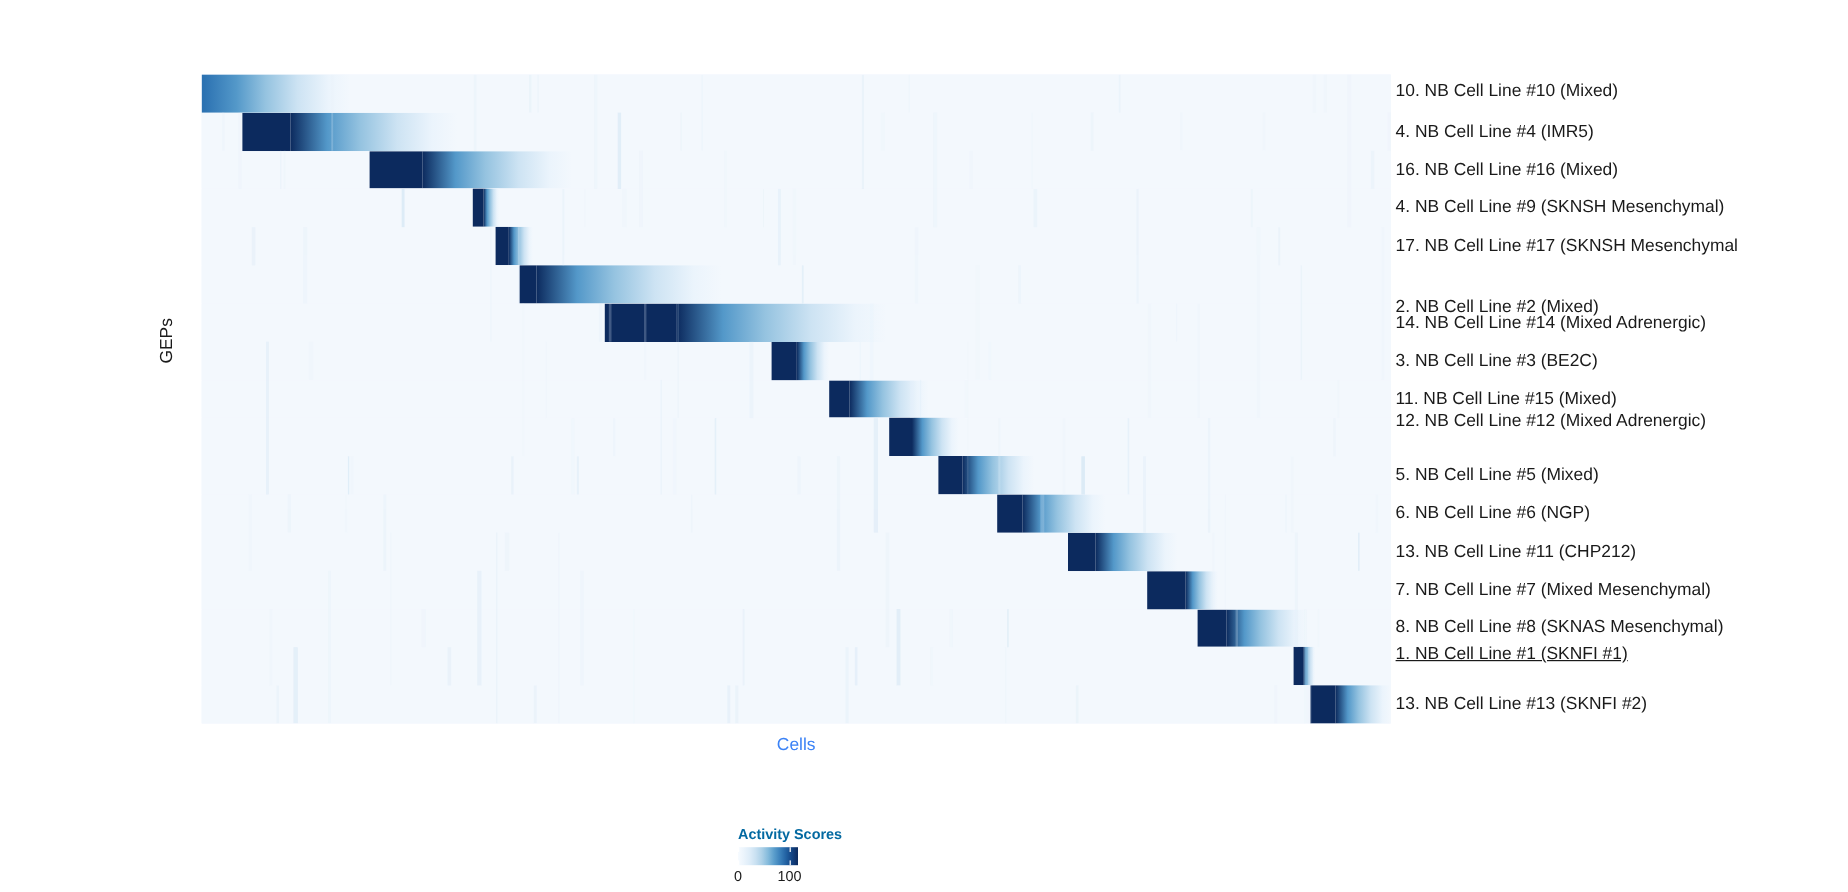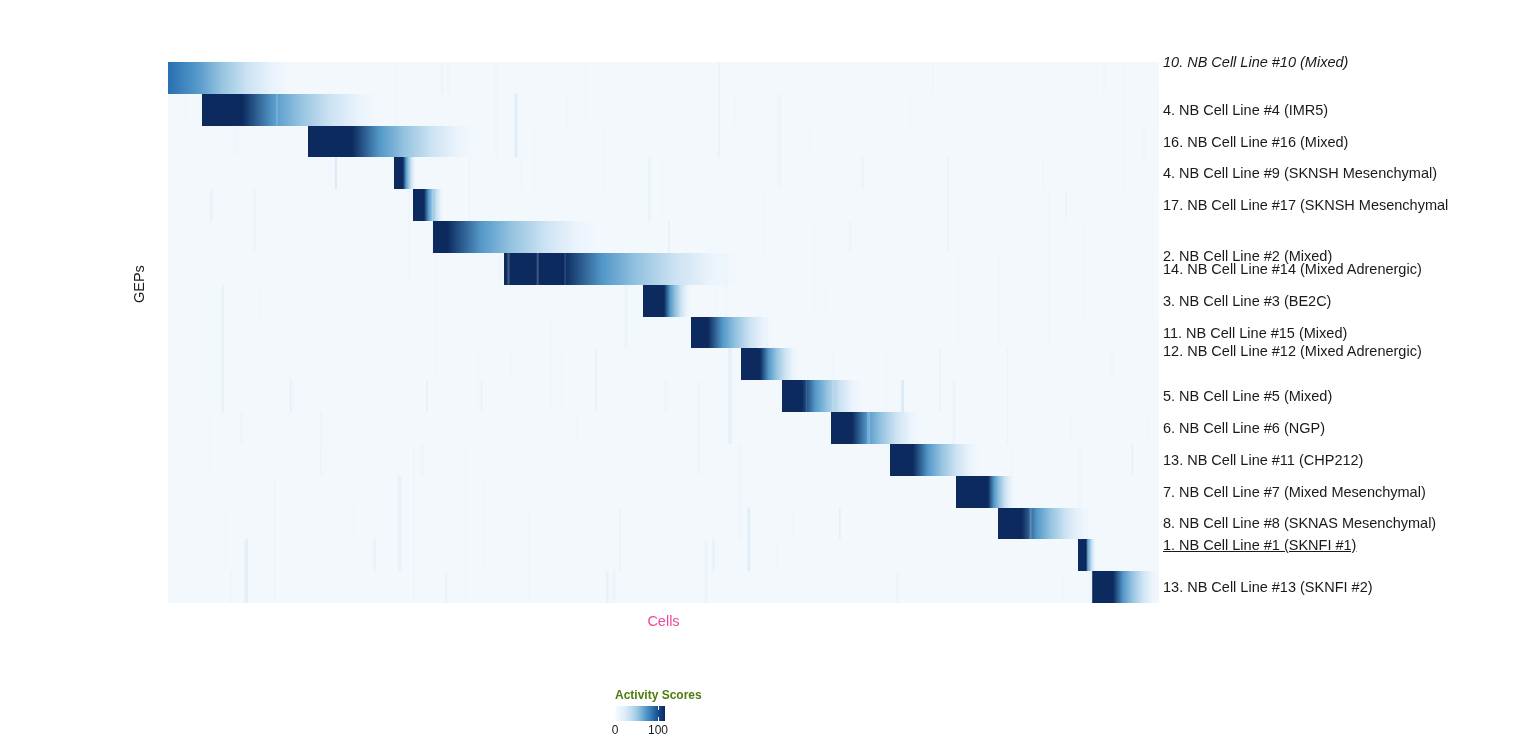--- a/index.html
+++ b/index.html
@@ -79,33 +79,33 @@
     transform-origin: 0 0;
     white-space: nowrap;
   }
   #xlabel {
     position: absolute;
     left: 168px;
     top: 613px;
     width: 991px;
     text-align: center;
     font-size: 14.5px;
-    color: #ec4899;
+    color: #3b82f6;
   }
 
   
   #legend {
     position: absolute;
     left: 615px;
     top: 688px;
   }
   #legend-title {
     font-size: 12px;
     font-weight: bold;
-    color: #4d7c0f;
+    color: #0369a1;
     white-space: nowrap;
     margin-bottom: 4px;
   }
   #legend-bar-wrap {
     position: relative;
     width: 50px;
     height: 15px;
   }
   #legend-bar {
     position: absolute;
@@ -353,21 +353,21 @@
         <rect x="954.69" y="0.00" width="3.24" height="127.29" fill="rgb(228,240,250)" opacity="0.44"></rect>
         <rect x="963.74" y="381.88" width="1.21" height="31.82" fill="rgb(198,222,240)" opacity="0.73"></rect>
         <rect x="974.39" y="63.65" width="2.84" height="31.82" fill="rgb(221,236,248)" opacity="0.52"></rect>
         <rect x="978.34" y="350.06" width="2.04" height="31.82" fill="rgb(229,241,250)" opacity="0.43"></rect>
         <rect x="983.23" y="127.29" width="2.44" height="127.29" fill="rgb(230,241,250)" opacity="0.42"></rect>
         <rect x="988.36" y="31.82" width="3.76" height="31.82" fill="rgb(228,240,250)" opacity="0.44"></rect>
       </svg>
   </div>
 
   <div id="row-labels">
-      <div class="row-label" style="top: 55px; font-style: italic;">10. NB Cell Line #10 (Mixed)</div>
+      <div class="row-label" style="top: 69px;">10. NB Cell Line #10 (Mixed)</div>
       <div class="row-label" style="top: 102.735px;">4. NB Cell Line #4 (IMR5)</div>
       <div class="row-label" style="top: 134.559px;">16. NB Cell Line #16 (Mixed)</div>
       <div class="row-label" style="top: 166.382px;">4. NB Cell Line #9 (SKNSH Mesenchymal)</div>
       <div class="row-label" style="top: 198.206px;">17. NB Cell Line #17 (SKNSH Mesenchymal</div>
       <div class="row-label" style="top: 230.029px; margin-top: 19px;">2. NB Cell Line #2 (Mixed)</div>
       <div class="row-label" style="top: 261.853px;">14. NB Cell Line #14 (Mixed Adrenergic)</div>
       <div class="row-label" style="top: 293.676px;">3. NB Cell Line #3 (BE2C)</div>
       <div class="row-label" style="top: 325.5px;">11. NB Cell Line #15 (Mixed)</div>
       <div class="row-label" style="top: 344px;">12. NB Cell Line #12 (Mixed Adrenergic)</div>
       <div class="row-label" style="top: 389.147px;">5. NB Cell Line #5 (Mixed)</div>

